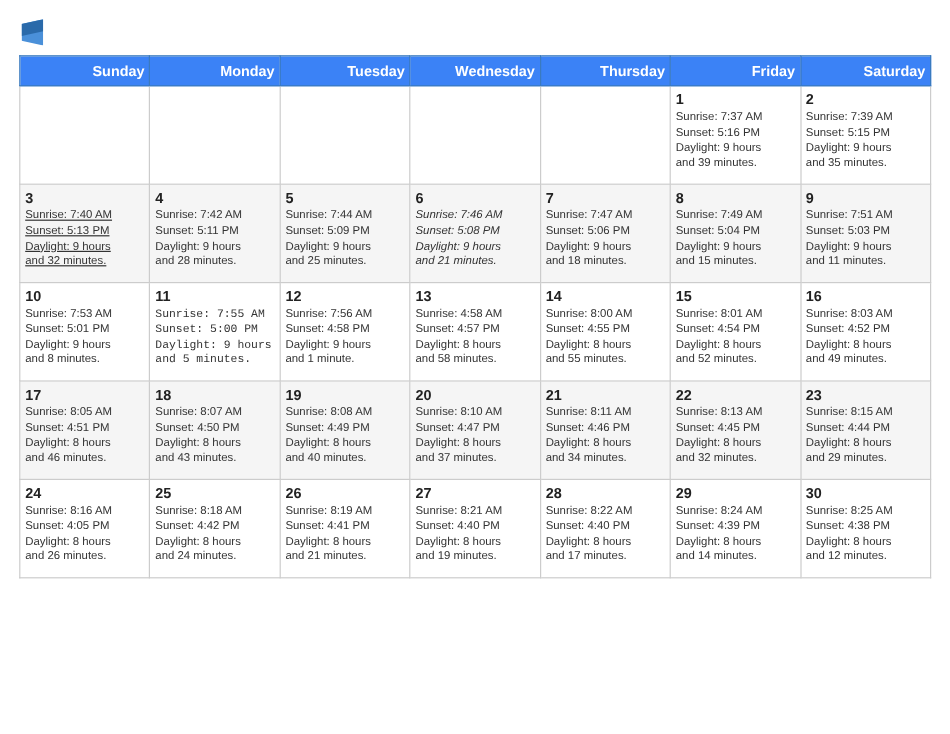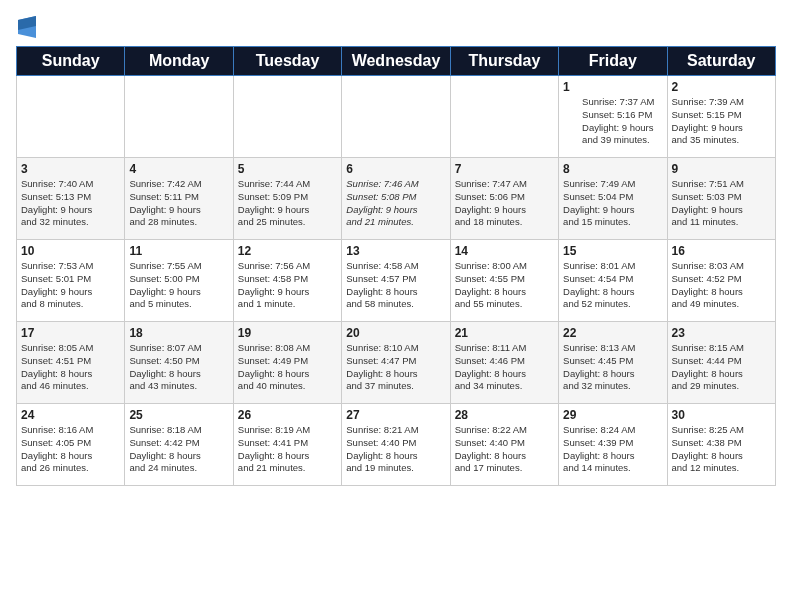--- a/index.html
+++ b/index.html
@@ -59,26 +59,26 @@
       font-size: 14px;
       color: #444;
       margin-top: 2px;
     }
     .calendar {
       width: 100%;
       border-collapse: collapse;
       table-layout: fixed;
     }
     .calendar th {
-      background: #0f172a;
+      background: #3b82f6;
       color: #fff;
-      font-size: 16px;
+      font-size: 12px;
       font-weight: bold;
       padding: 5px 4px;
-      text-align: center;
+      text-align: right;
       border: 1px solid #3a7abf;
     }
     .calendar td {
       border: 1px solid #ccc;
       vertical-align: top;
       padding: 4px 4px;
       font-size: 10px;
       color: #333;
       height: 82px;
       background: #fff;
@@ -137,37 +137,37 @@
     </thead>
     <tbody>
     <tr>
           <td class="empty-cell"></td>
           <td class="empty-cell"></td>
           <td class="empty-cell"></td>
           <td class="empty-cell"></td>
           <td class="empty-cell"></td>
           <td>
             <span class="day-num">1</span>
-            <div class="day-info" style="white-space: pre-line; margin-left: 19px;">Sunrise: 7:37 AM
+            <div class="day-info" style="white-space: pre-line;">Sunrise: 7:37 AM
 Sunset: 5:16 PM
 Daylight: 9 hours
 and 39 minutes.</div>
           </td>
           <td>
             <span class="day-num">2</span>
             <div class="day-info" style="white-space: pre-line;">Sunrise: 7:39 AM
 Sunset: 5:15 PM
 Daylight: 9 hours
 and 35 minutes.</div>
           </td>
         </tr>
         <tr>
           <td>
             <span class="day-num">3</span>
-            <div class="day-info" style="white-space: pre-line;">Sunrise: 7:40 AM
+            <div class="day-info" style="white-space: pre-line; text-decoration: underline;">Sunrise: 7:40 AM
 Sunset: 5:13 PM
 Daylight: 9 hours
 and 32 minutes.</div>
           </td>
           <td>
             <span class="day-num">4</span>
             <div class="day-info" style="white-space: pre-line;">Sunrise: 7:42 AM
 Sunset: 5:11 PM
 Daylight: 9 hours
 and 28 minutes.</div>
@@ -211,21 +211,21 @@
         <tr>
           <td>
             <span class="day-num">10</span>
             <div class="day-info" style="white-space: pre-line;">Sunrise: 7:53 AM
 Sunset: 5:01 PM
 Daylight: 9 hours
 and 8 minutes.</div>
           </td>
           <td>
             <span class="day-num">11</span>
-            <div class="day-info" style="white-space: pre-line;">Sunrise: 7:55 AM
+            <div class="day-info" style="white-space: pre-line; font-family: Liberation Mono, monospace;">Sunrise: 7:55 AM
 Sunset: 5:00 PM
 Daylight: 9 hours
 and 5 minutes.</div>
           </td>
           <td>
             <span class="day-num">12</span>
             <div class="day-info" style="white-space: pre-line;">Sunrise: 7:56 AM
 Sunset: 4:58 PM
 Daylight: 9 hours
 and 1 minute.</div>

